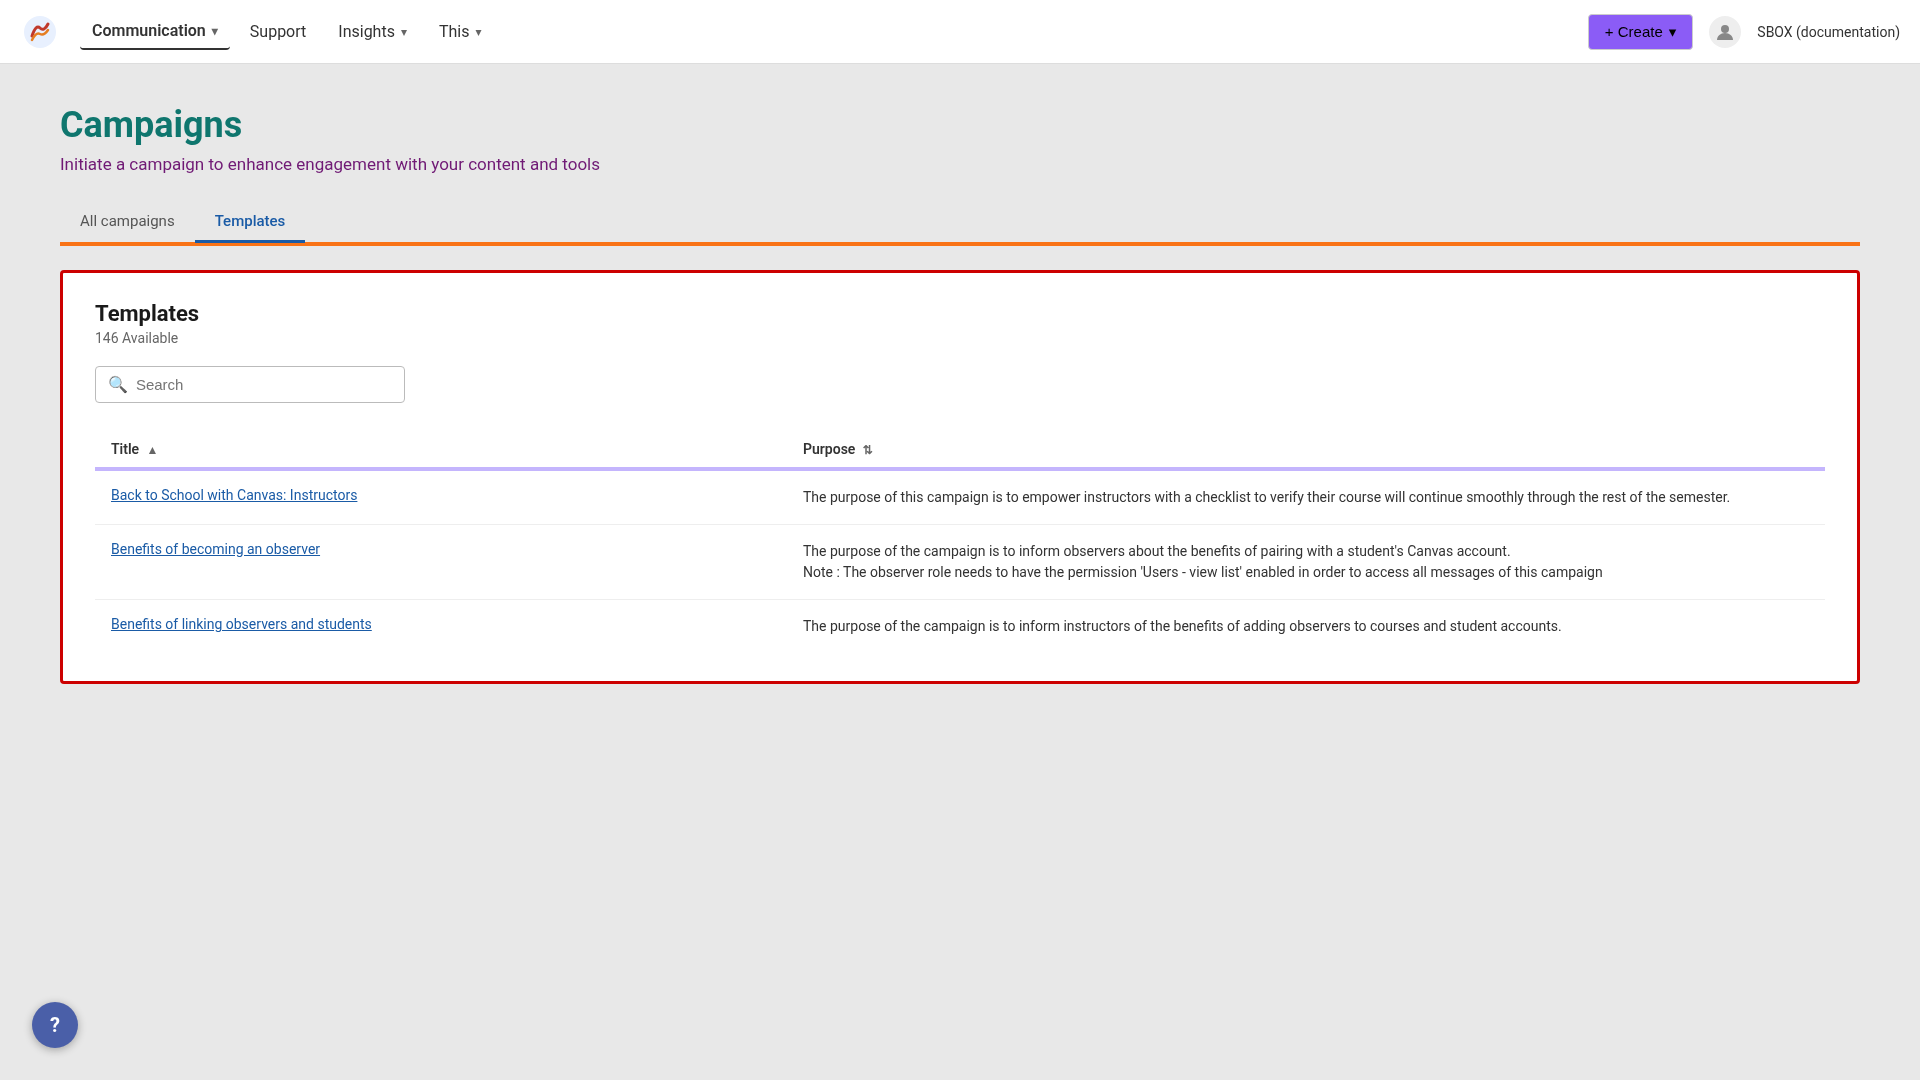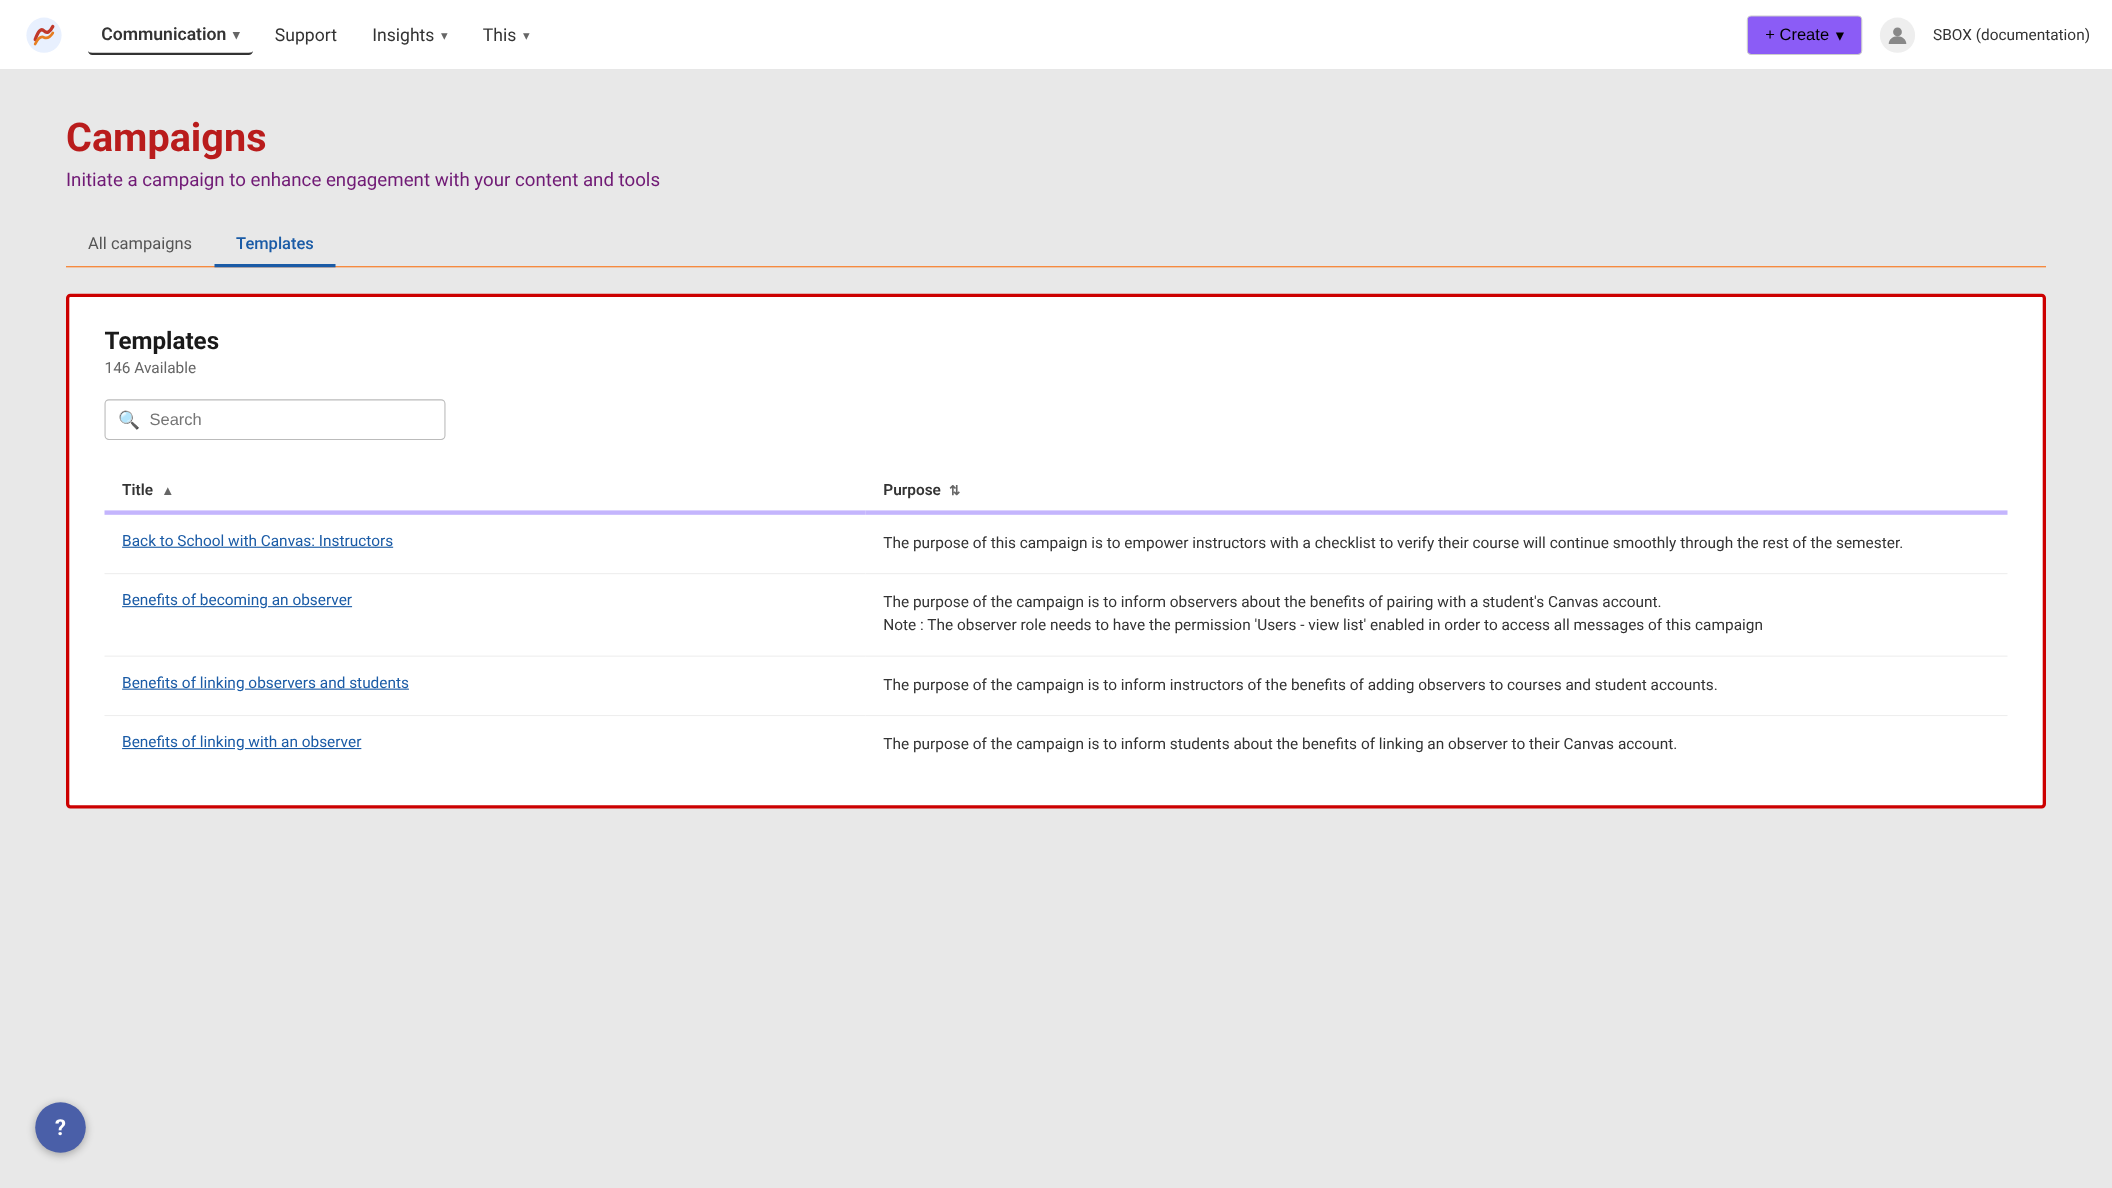--- a/index.html
+++ b/index.html
@@ -76,34 +76,34 @@
 
     
     .page-wrapper {
       padding: 40px 60px;
       background: #e8e8e8;
       min-height: calc(1080px - 64px);
     }
     .page-title {
       font-size: 36px;
       font-weight: 700;
-      color: #b91c1c;
+      color: #0f766e;
       margin-bottom: 8px;
     }
     .page-subtitle {
       font-size: 17px;
       color: #701a75;
       margin-bottom: 28px;
     }
 
     
     .tabs {
       display: flex;
       gap: 0;
-      border-bottom: 1px solid #f97316;
+      border-bottom: 4px solid #f97316;
       margin-bottom: 24px;
     }
     .tab {
       padding: 10px 20px;
       font-size: 15px;
       color: #555;
       cursor: pointer;
       border-bottom: 3px solid transparent;
       margin-bottom: -1px;
     }
@@ -284,24 +284,20 @@
             <td class="purpose-text">The purpose of this campaign is to empower instructors with a checklist to verify their course will continue smoothly through the rest of the semester.</td>
           </tr>
           <tr>
             <td><a class="template-link">Benefits of becoming an observer</a></td>
             <td class="purpose-text">The purpose of the campaign is to inform  observers  about the benefits of pairing with a student's Canvas account.<br> Note : The observer role needs to have the permission 'Users - view list' enabled in order to access all messages of this campaign</td>
           </tr>
           <tr>
             <td><a class="template-link">Benefits of linking observers and students</a></td>
             <td class="purpose-text">The purpose of the campaign is to inform  instructors  of the benefits of adding observers to courses and student accounts.</td>
           </tr>
-          <tr>
-            <td><a class="template-link">Benefits of linking with an observer</a></td>
-            <td class="purpose-text">The purpose of the campaign is to inform  students  about the benefits of linking an observer to their Canvas account.</td>
-          </tr>
         </tbody>
     </table>
   </div>
 </div>
 
 <div class="help-btn">
   <span>?</span>
 </div>
 
 </body></html>

